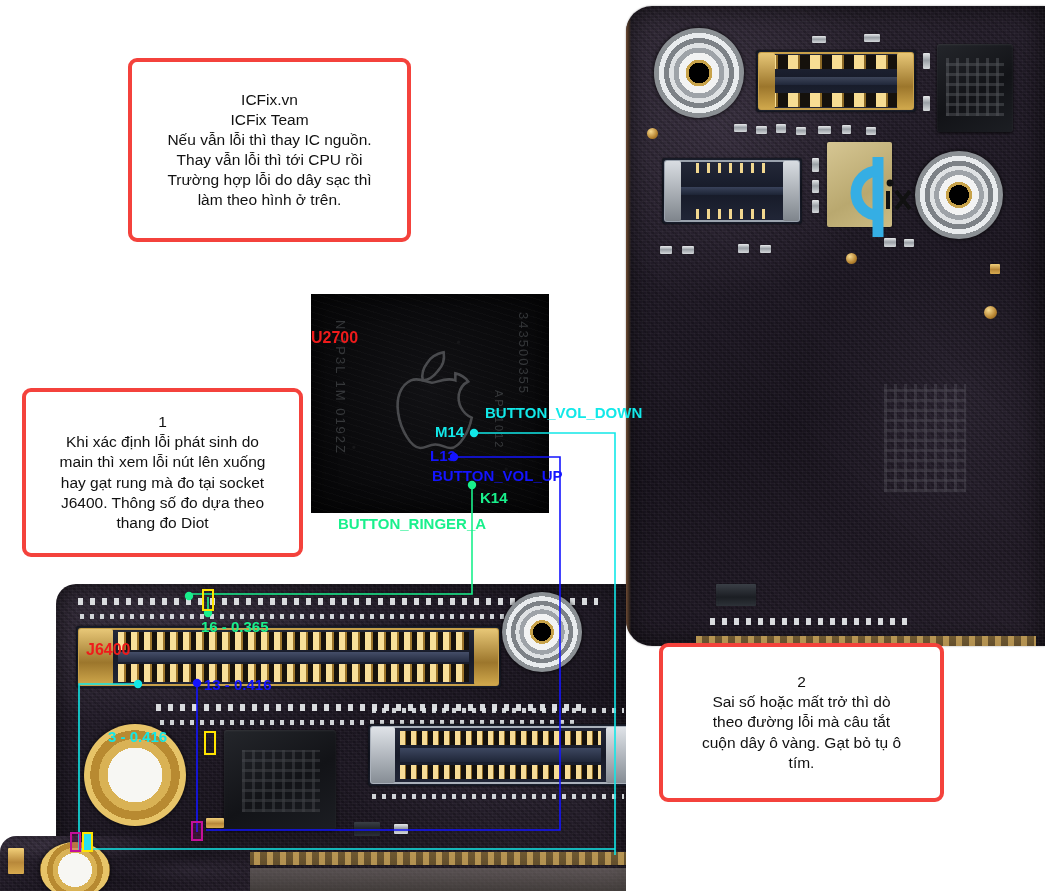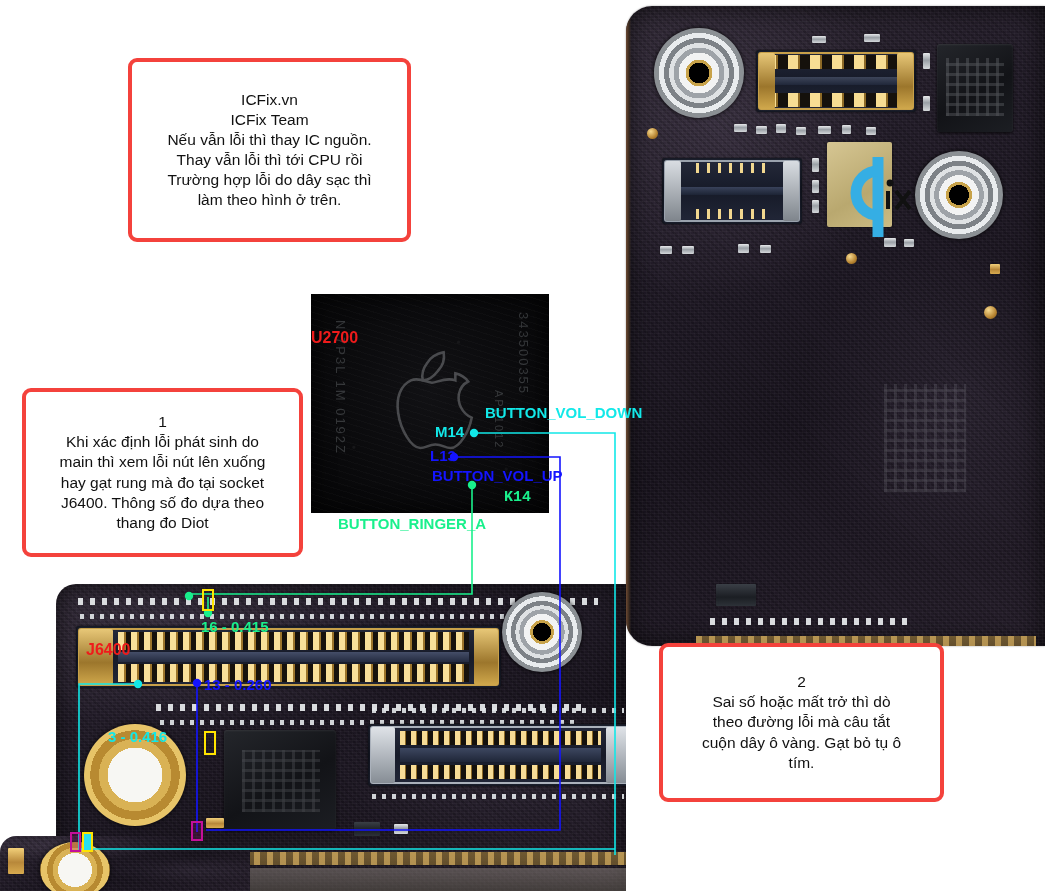--- a/index.html
+++ b/index.html
@@ -359,28 +359,28 @@
   <div class="hlbox hl-purple" style="left:70px;top:832px;width:11px;height:20px;"></div>
   <div class="hlbox hl-yellow" style="left:82px;top:832px;width:11px;height:20px;"></div>
   <div class="hlbox hl-cyanfill" style="left:84px;top:834px;width:7px;height:16px;"></div>
 
   <div class="netlabel" style="left:485px;top:404px;color:#12E8E8;">BUTTON_VOL_DOWN</div>
   <div class="netlabel" style="left:435px;top:423px;color:#12E8E8;">M14</div>
 
   <div class="netlabel" style="left:430px;top:447px;color:#1414FF;">L13</div>
   <div class="netlabel" style="left:432px;top:467px;color:#1414FF;">BUTTON_VOL_UP</div>
 
-  <div class="netlabel" style="left:504px;top:489px;color:#19F08C;font-family:Liberation Mono, monospace;">K14</div>
+  <div class="netlabel" style="left:480px;top:489px;color:#19F08C;">K14</div>
   <div class="netlabel" style="left:338px;top:515px;color:#19F08C;">BUTTON_RINGER_A</div>
 
   <div class="ref" style="left:311px;top:329px;">U2700</div>
   <div class="ref" style="left:86px;top:641px;">J6400</div>
 
-  <div class="meas" style="left:201px;top:618px;color:#19F08C;">16 - 0.415</div>
-  <div class="meas" style="left:204px;top:676px;color:#1414FF;">13 - 0.260</div>
+  <div class="meas" style="left:201px;top:618px;color:#19F08C;">16 - 0.365</div>
+  <div class="meas" style="left:204px;top:676px;color:#1414FF;">13 - 0.416</div>
   <div class="meas" style="left:108px;top:728px;color:#12E8E8;">3 - 0.416</div>
 
   <svg id="watermark" viewBox="0 0 88 108">
     <path d="M52 16 V96" stroke="#35AEE4" stroke-width="11" fill="none"></path>
     <path d="M52 30 a22 22 0 1 0 0 44" stroke="#35AEE4" stroke-width="11" fill="none"></path>
     <circle cx="64" cy="42" r="3.4" fill="#111"></circle>
     <path d="M62 50 V68" stroke="#111" stroke-width="4" fill="none"></path>
     <path d="M70 50 L84 68 M84 50 L70 68" stroke="#111" stroke-width="4" fill="none"></path>
   </svg>
 

